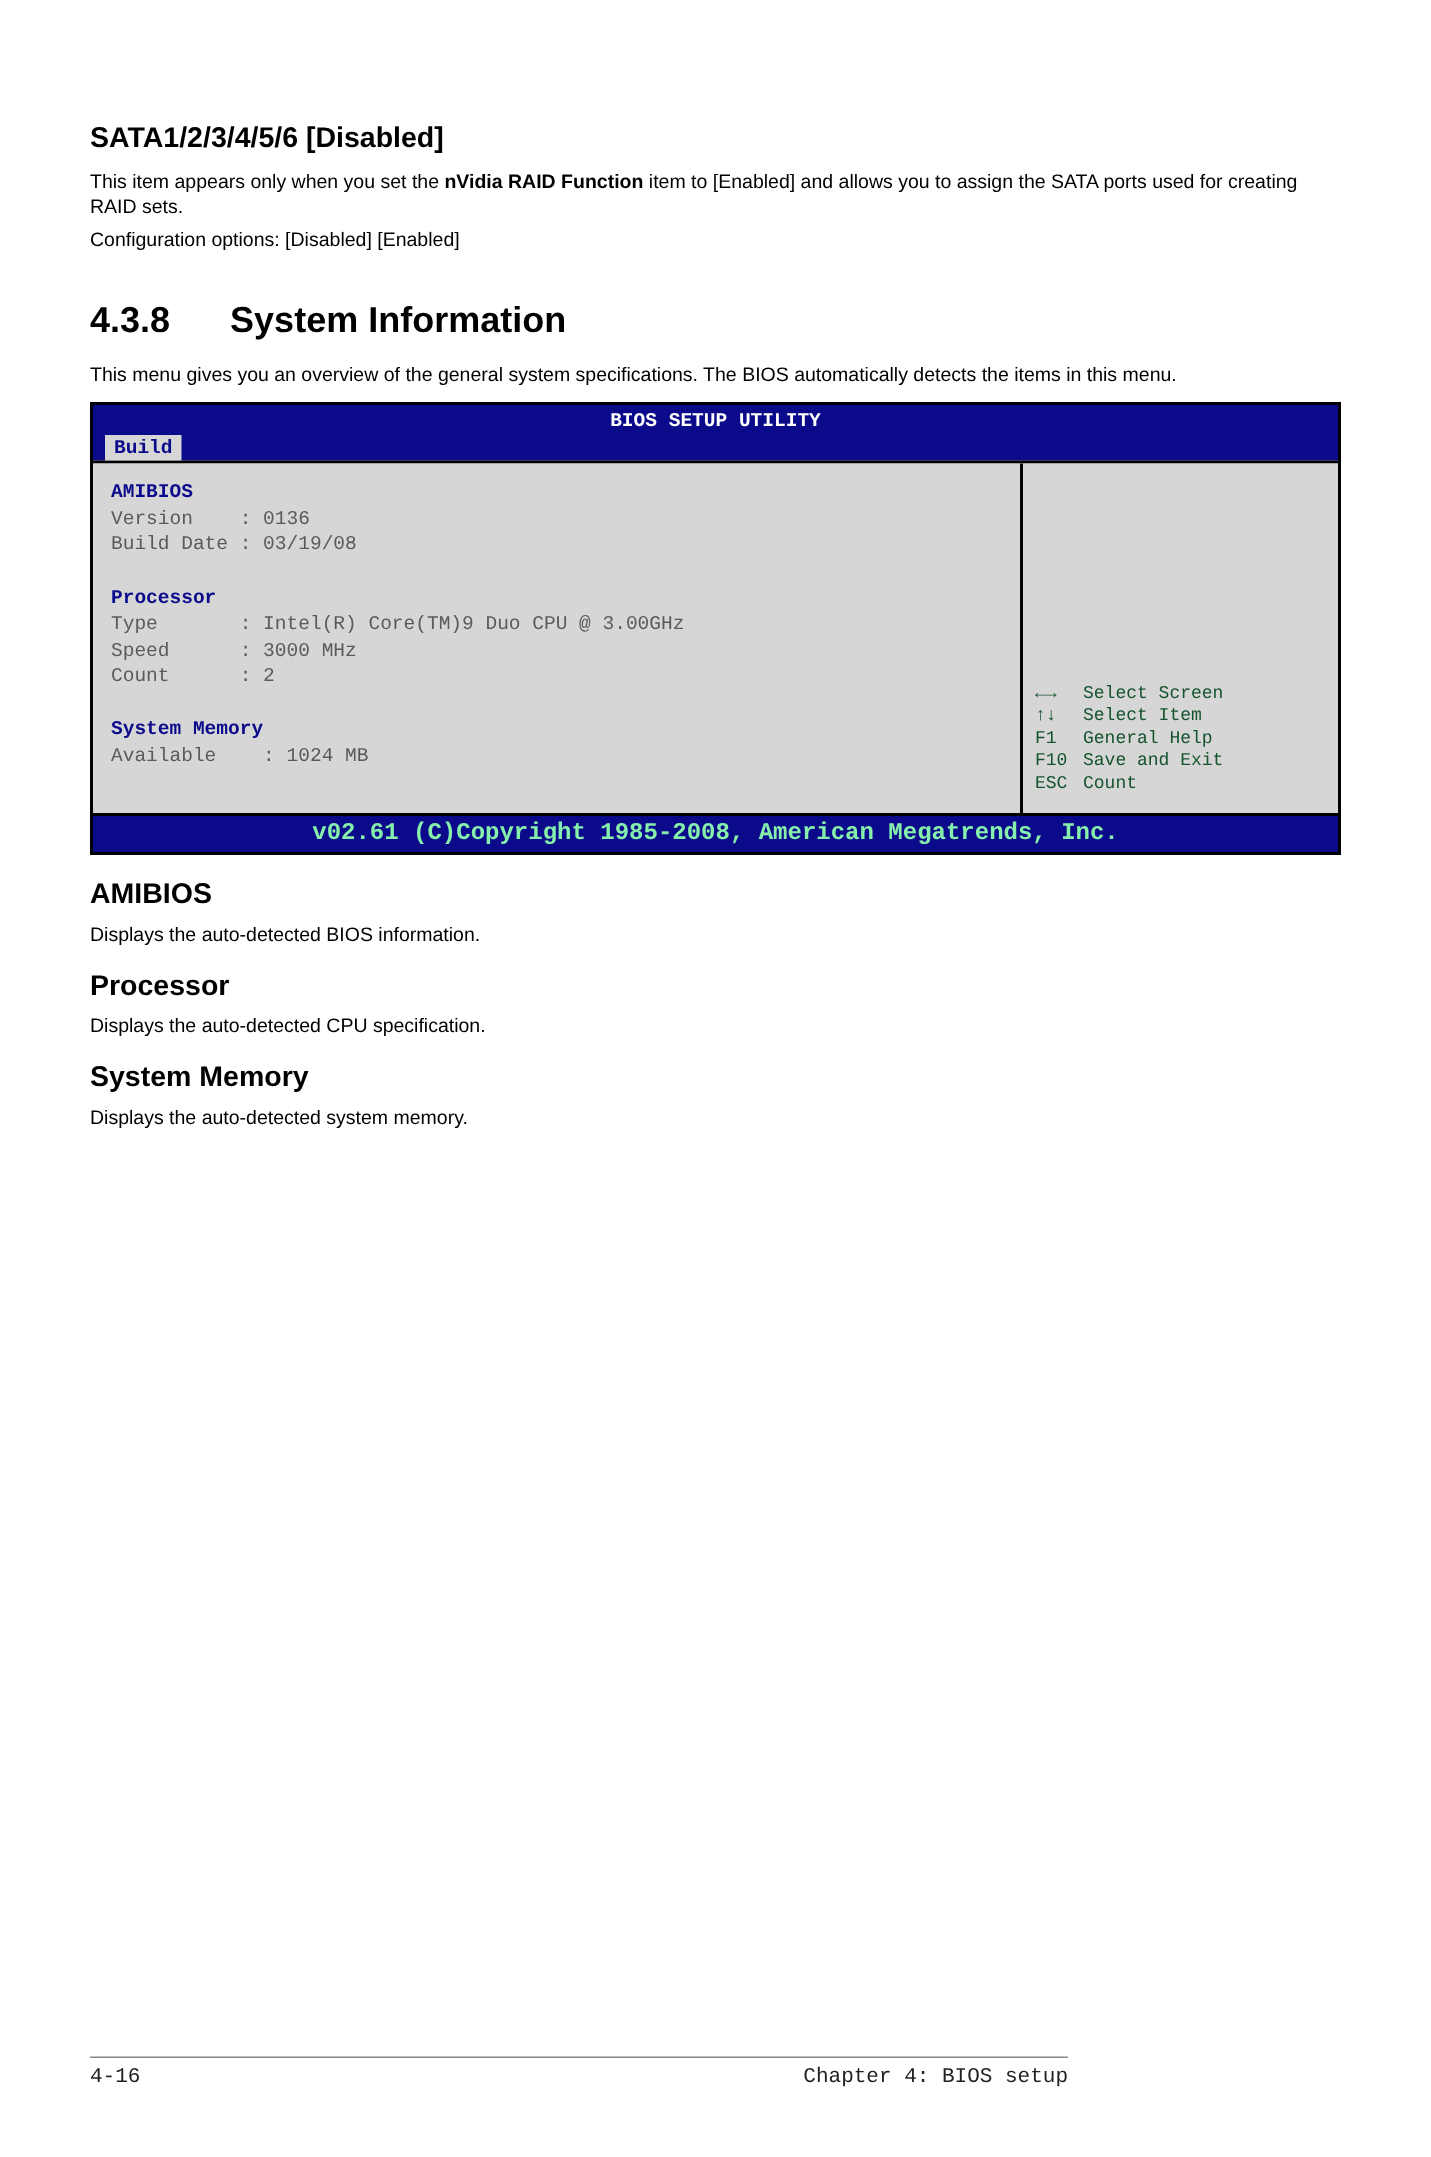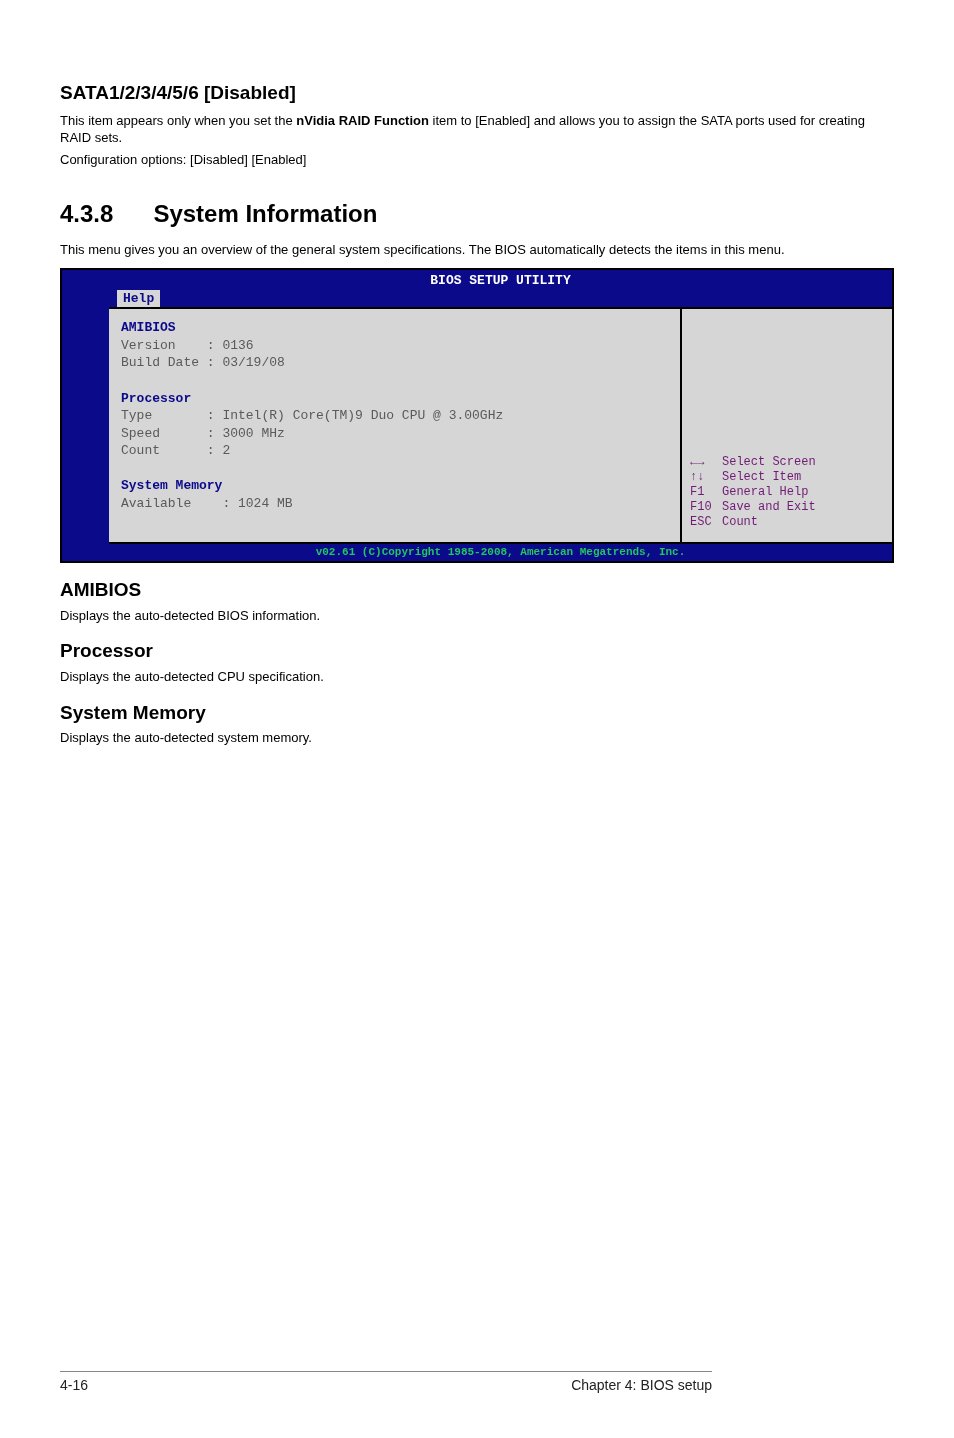--- a/index.html
+++ b/index.html
@@ -39,21 +39,20 @@
 
   
   .bios-box {
     width: 100%;
     border: 2px solid #000;
     background: #0a0a8a;
     color: #fff;
     font-family: "Courier New", monospace;
     font-size: 13px;
     margin: 10px 0 4px 0;
-    padding-left: 47px;
   }
   .bios-title-row {
     background: #0a0a8a;
     color: #fff;
     text-align: center;
     font-weight: bold;
     padding: 2px 0 0 0;
     font-size: 13px;
     position: relative;
   }
@@ -83,54 +82,55 @@
     padding: 10px 12px 30px 12px;
     border-right: 2px solid #000;
   }
   .bios-left .bios-heading {
     color: #0a0a8a;
     font-weight: bold;
   }
   .bios-right {
     width: 210px;
     background: #d6d6d6;
-    color: #701a75;
+    color: #14532d;
     padding: 10px 8px;
     position: relative;
     text-decoration: underline;
   }
   .bios-help {
     position: absolute;
     bottom: 12px;
     left: 8px;
     font-size: 12px;
     line-height: 1.25;
   }
   .bios-help .key {
     display: inline-block;
     min-width: 32px;
   }
   .bios-footer {
     background: #0a0a8a;
-    color: #22c55e;
+    color: #86efac;
     text-align: center;
     font-weight: bold;
-    font-size: 11px;
+    font-size: 16px;
     padding: 1px 0;
   }
   .kvline { white-space: pre; }
 
   .page-footer {
     position: fixed;
     bottom: 26px;
     left: 0;
     width: 772px;
     padding: 17px 60px;
     font-size: 14px;
     color: #222;
+    font-family: Liberation Mono, monospace;
   }
   .page-footer hr {
     border: none;
     border-top: 1px solid #888;
     margin-bottom: 4px;
   }
   .page-footer .row {
     display: flex;
     justify-content: space-between;
   }
@@ -145,21 +145,21 @@
 <p class="body-text">Configuration options: [Disabled] [Enabled]</p>
 
 <h2 class="section-title">
   <span class="section-number">4.3.8</span><span>System Information</span>
 </h2>
 <p class="body-text">This menu gives you an overview of the general system specifications. The BIOS automatically detects the items in this menu.</p>
 
 <div class="bios-box">
   <div class="bios-title-row">BIOS SETUP UTILITY</div>
   <div class="bios-tab-row">
-    <span class="bios-tab">Help</span>
+    <span class="bios-tab">Build</span>
   </div>
   <div class="bios-body">
     <div class="bios-left">
       <div class="bios-heading">AMIBIOS</div>
       <div class="kvline">Version    : 0136</div>
       <div class="kvline">Build Date : 03/19/08</div>
       <br>
       <div class="bios-heading">Processor</div>
       <div class="kvline">Type       : Intel(R) Core(TM)9 Duo CPU @ 3.00GHz</div>
       <div class="kvline">Speed      : 3000 MHz</div>

